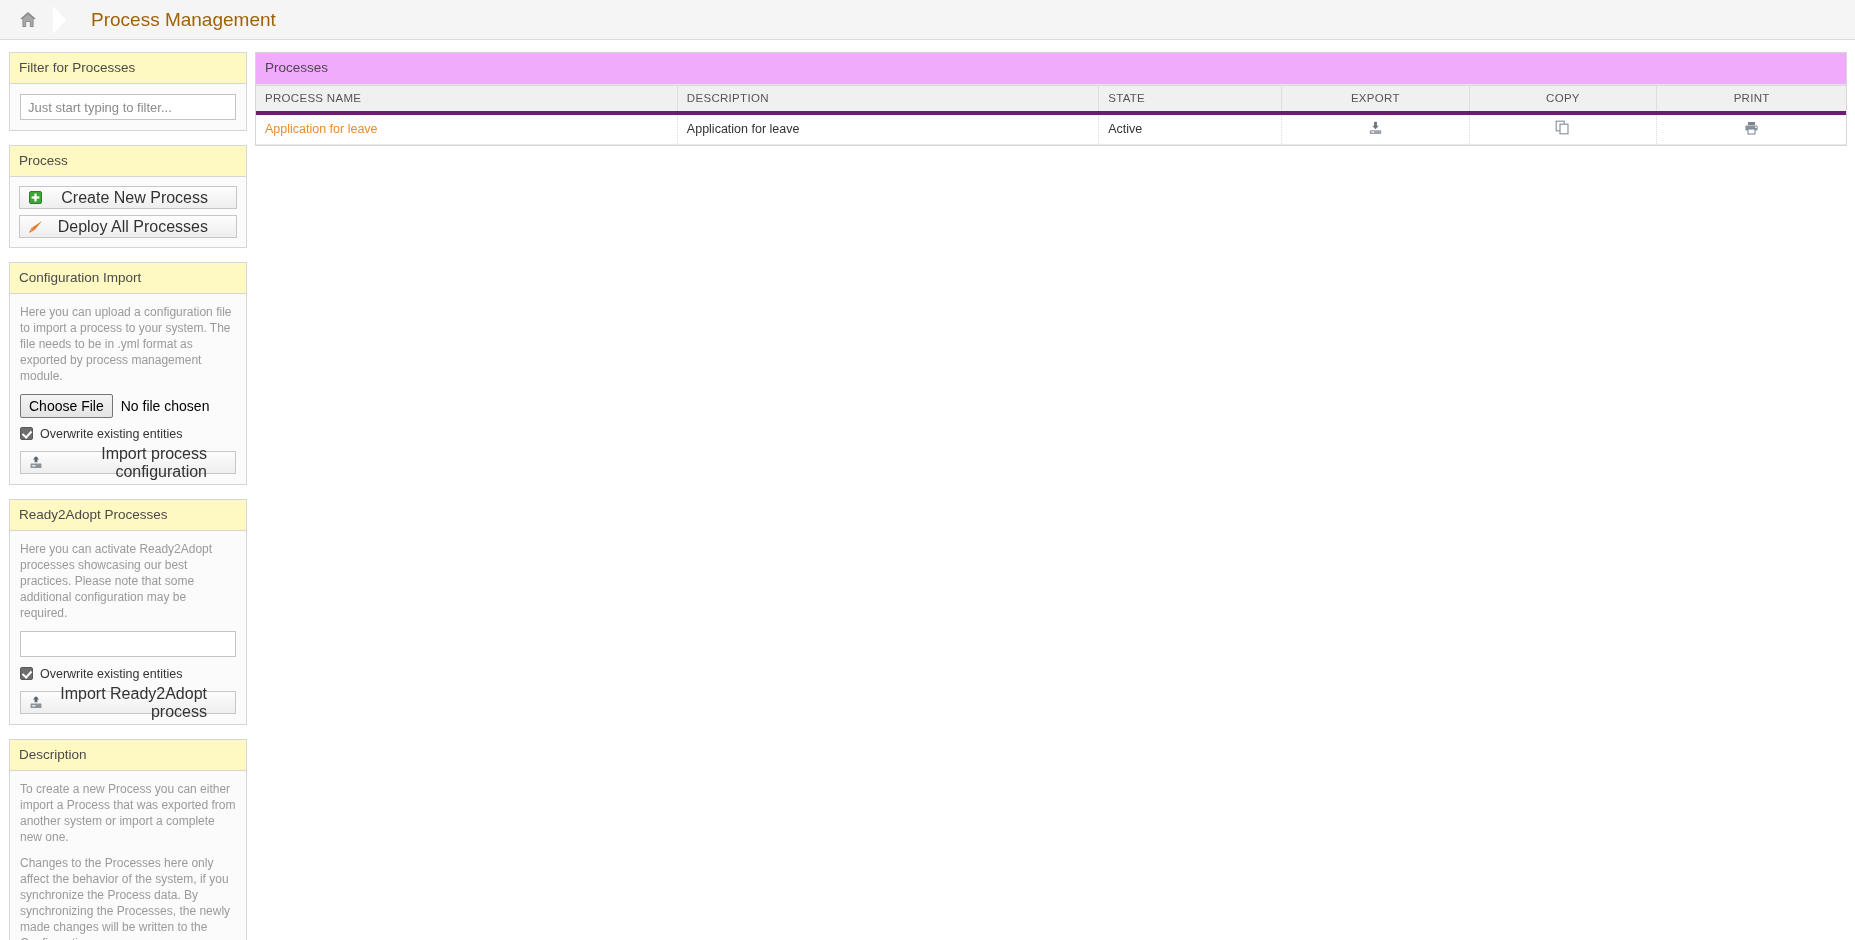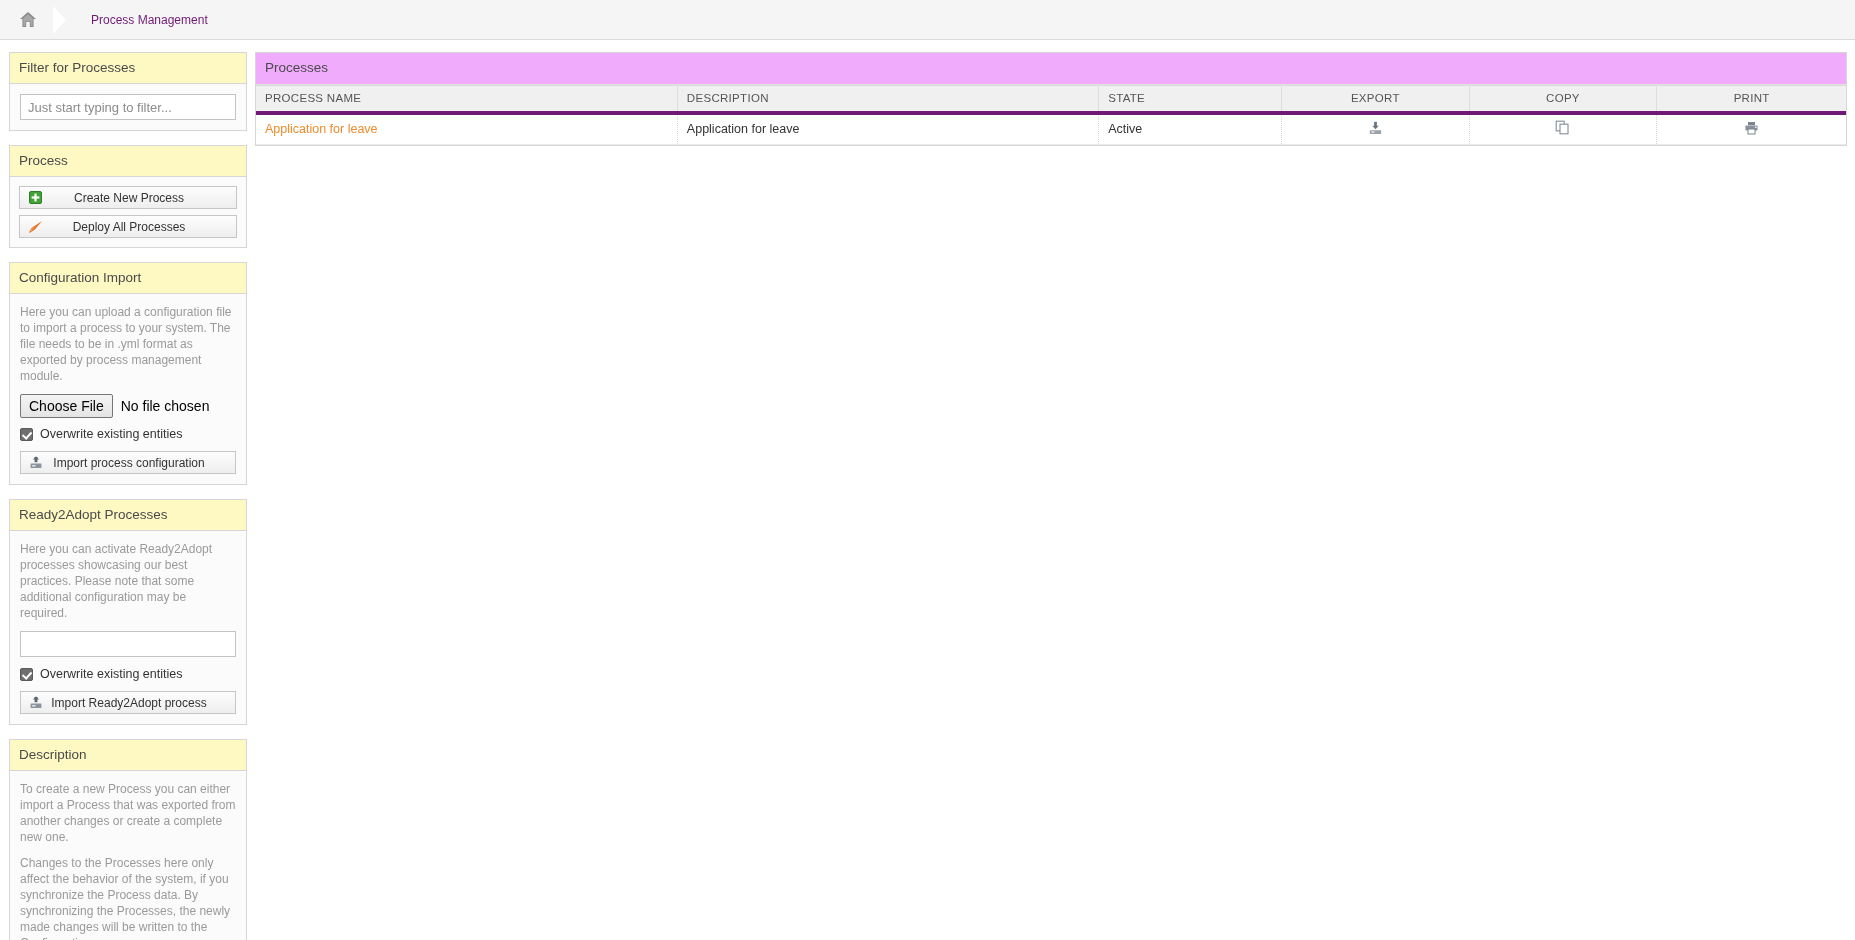--- a/index.html
+++ b/index.html
@@ -39,22 +39,22 @@
     margin-top: -14px;
     width: 0; height: 0;
     border-top: 14px solid transparent;
     border-bottom: 14px solid transparent;
     border-left: 13px solid #ffffff;
   }
   .crumb-label {
     display: flex;
     align-items: center;
     padding-left: 12px;
-    font-size: 12px;
-    color: #701a75;
+    font-size: 19px;
+    color: #a16207;
   }
 
   
   .page {
     display: flex;
     align-items: flex-start;
     padding: 12px 0 0 0;
   }
   .sidebar {
     width: 238px;
@@ -115,22 +115,22 @@
   .action-btn:last-child { margin-bottom: 0; }
   .action-btn .btn-icon {
     width: 30px;
     display: flex;
     align-items: center;
     justify-content: center;
     flex: 0 0 30px;
   }
   .action-btn .btn-label {
     flex: 1;
-    text-align: center;
-    font-size: 12px;
+    text-align: right;
+    font-size: 16px;
     color: #333333;
     padding-right: 28px;
   }
 
   .help-text {
     color: #9a9a9a;
     font-size: 12px;
     line-height: 16px;
     margin: 0 0 10px 0;
   }
@@ -155,21 +155,21 @@
   }
   .file-name {
     font-size: 14px;
     color: #000000;
     margin-left: 8px;
     white-space: nowrap;
   }
 
   .check-row {
     display: flex;
-    align-items: flex-end;
+    align-items: flex-start;
     margin-bottom: 10px;
   }
   .checkbox {
     width: 13px; height: 13px;
     background: #6f6f6f;
     border: 1px solid #5a5a5a;
     border-radius: 2px;
     position: relative;
     flex: 0 0 13px;
     cursor: pointer;
@@ -338,21 +338,21 @@
             </svg>
           </span>
           <span class="btn-label">Import Ready2Adopt process</span>
         </button>
       </div>
     </div>
 
     <div class="widget">
       <div class="widget-header">Description</div>
       <div class="widget-body">
-        <p class="help-text">To create a new Process you can either import a Process that was exported from another changes or create a complete new one.</p>
+        <p class="help-text">To create a new Process you can either import a Process that was exported from another system or import a complete new one.</p>
         <p class="help-text last">Changes to the Processes here only affect the behavior of the system, if you synchronize the Process data. By synchronizing the Processes, the newly made changes will be written to the Configuration.</p>
       </div>
     </div>
 
   </div>
 
   <div class="content">
     <div class="table-wrap">
       <div class="table-title">Processes</div>
       <table class="proc">

